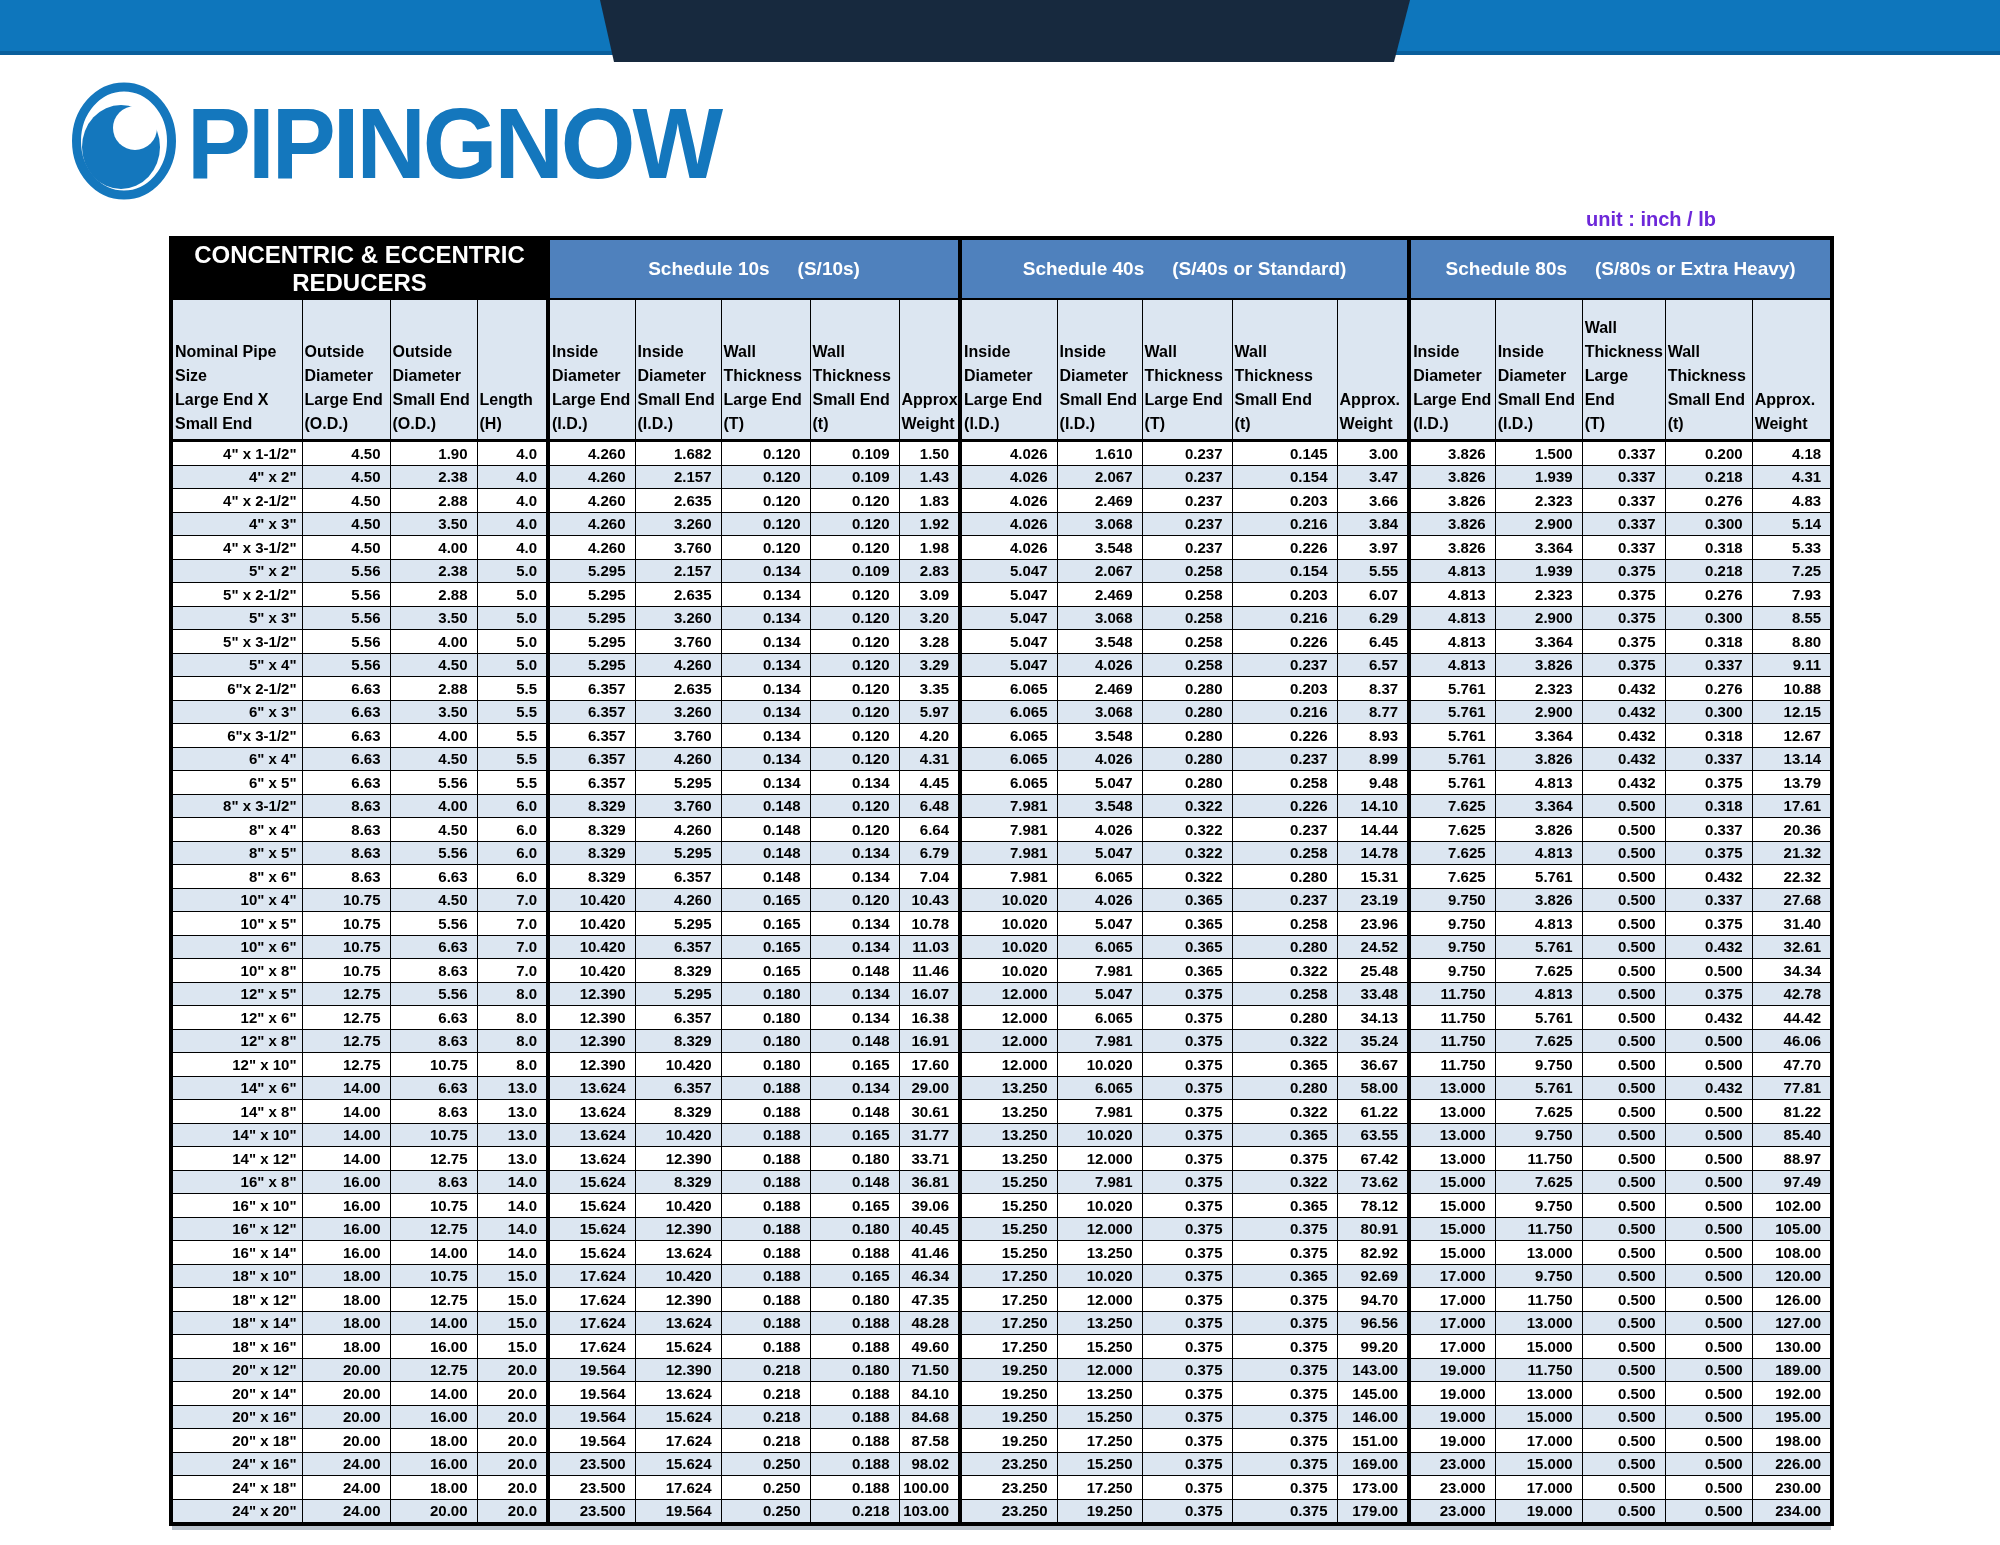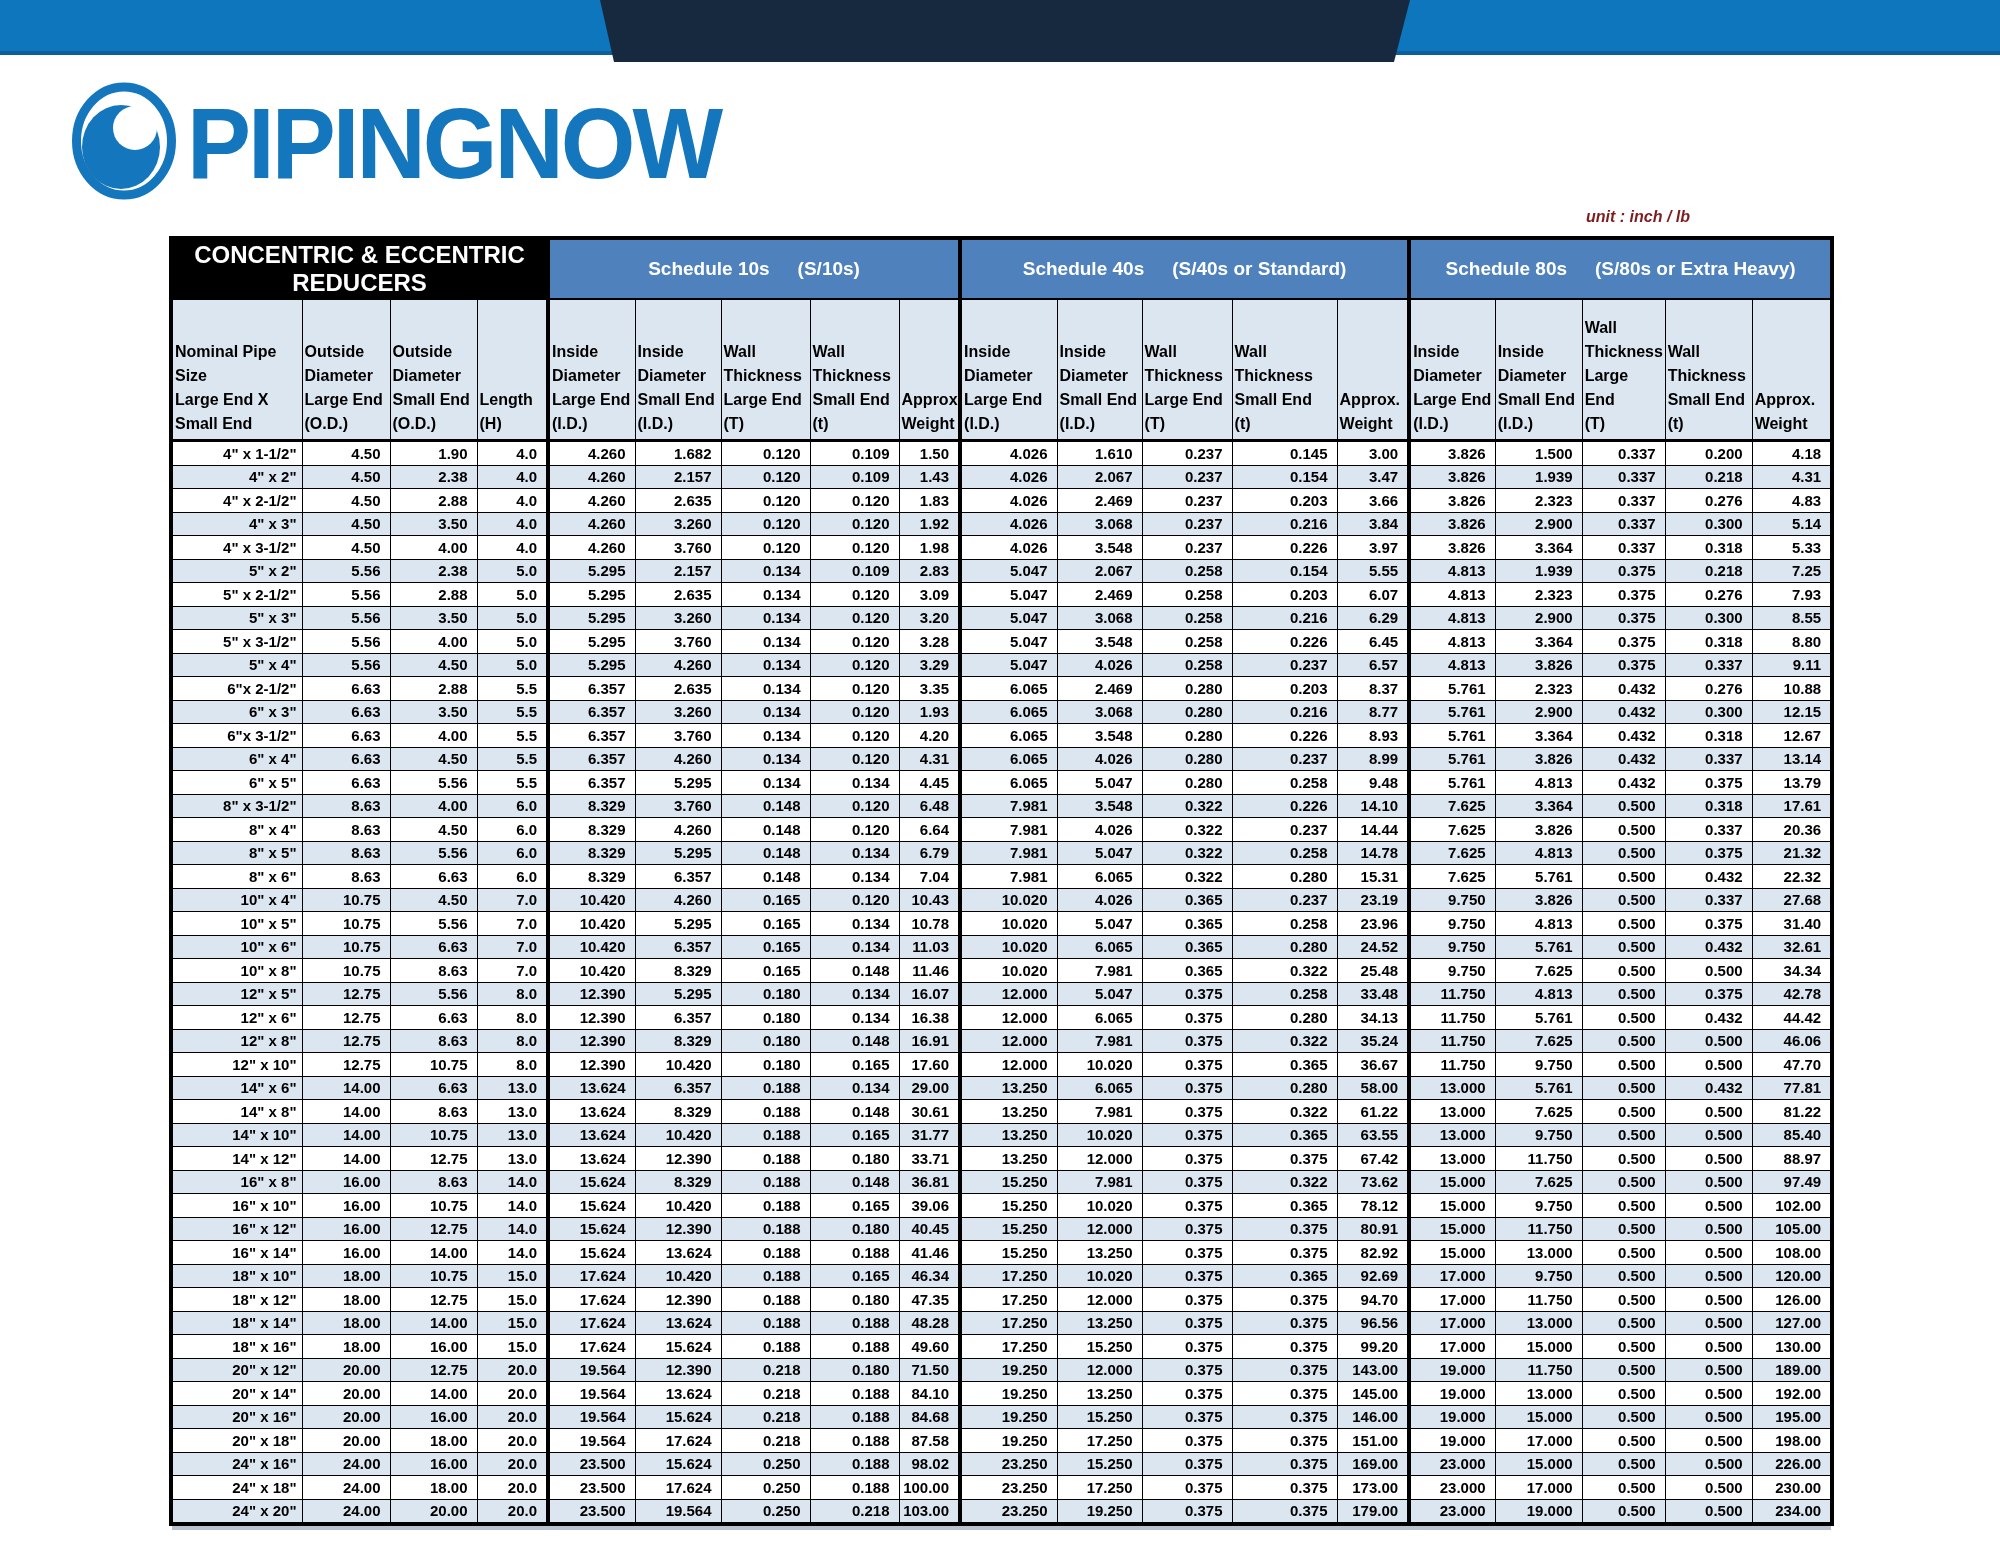--- a/index.html
+++ b/index.html
@@ -25,21 +25,21 @@
   .navy-shape{position:absolute;left:0;top:0;width:2000px;height:62px;
               background:var(--banner_navy);
               clip-path:polygon(600px 0,1410px 0,1394px 62px,614px 62px);}
 
   
   .logo{position:absolute;left:72px;top:82px;display:flex;align-items:center;gap:10px;}
   .logo-text{font-size:96px;font-weight:bold;letter-spacing:-3px;color:var(--logo_blue);
              line-height:1;transform:scaleY(1.04);}
 
   
-  .unit-label{position:absolute;left:1586px;top:208px;font-size:16px;font-weight:bold;color:#7f1d1d;font-style:italic;}
+  .unit-label{position:absolute;left:1586px;top:208px;font-size:20px;font-weight:bold;color:#6d28d9;}
 
   
   table.sheet{position:absolute;left:169px;top:236px;width:1661px;
               border-collapse:collapse;table-layout:fixed;background:var(--row_bg);
               border:4px solid var(--border_color);
               box-shadow:0 7px 0 -3px #b9c2cc;}
   table.sheet th,table.sheet td{border:1px solid var(--border_color);overflow:hidden;}
 
   tr.group-row th{height:23px;border-bottom:2px solid var(--border_color);font-weight:bold;}
   th.title-cell{background:var(--title_bg);color:var(--title_text);font-size:24px;text-align:center;}
@@ -422,21 +422,21 @@
         </tr>
         <tr class="alt">
           <td class="c-nom">6" x 3"</td>
           <td>6.63</td>
           <td>3.50</td>
           <td class="gb">5.5</td>
           <td>6.357</td>
           <td>3.260</td>
           <td>0.134</td>
           <td>0.120</td>
-          <td class="gb">1.93</td>
+          <td class="gb">5.97</td>
           <td>6.065</td>
           <td>3.068</td>
           <td>0.280</td>
           <td>0.216</td>
           <td class="gb">8.77</td>
           <td>5.761</td>
           <td>2.900</td>
           <td>0.432</td>
           <td>0.300</td>
           <td>12.15</td>

